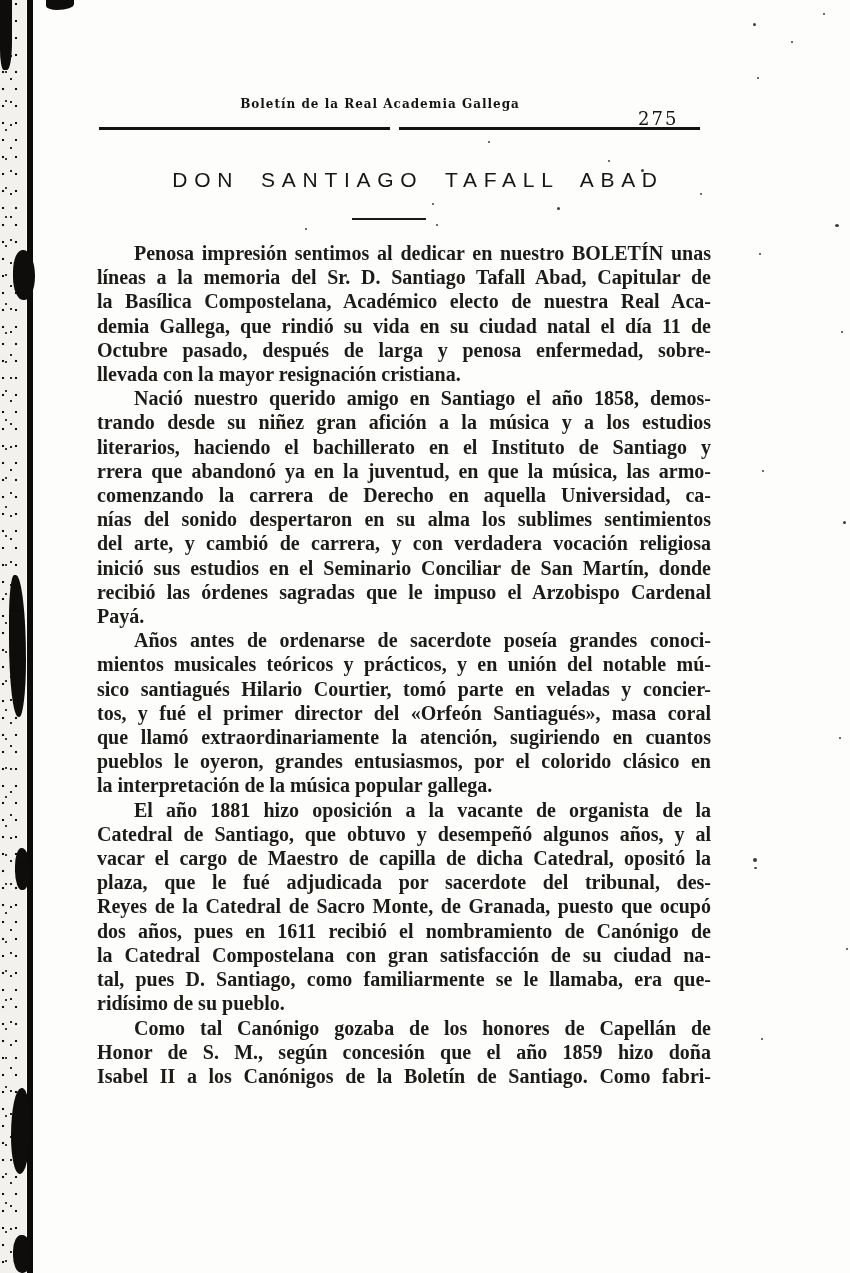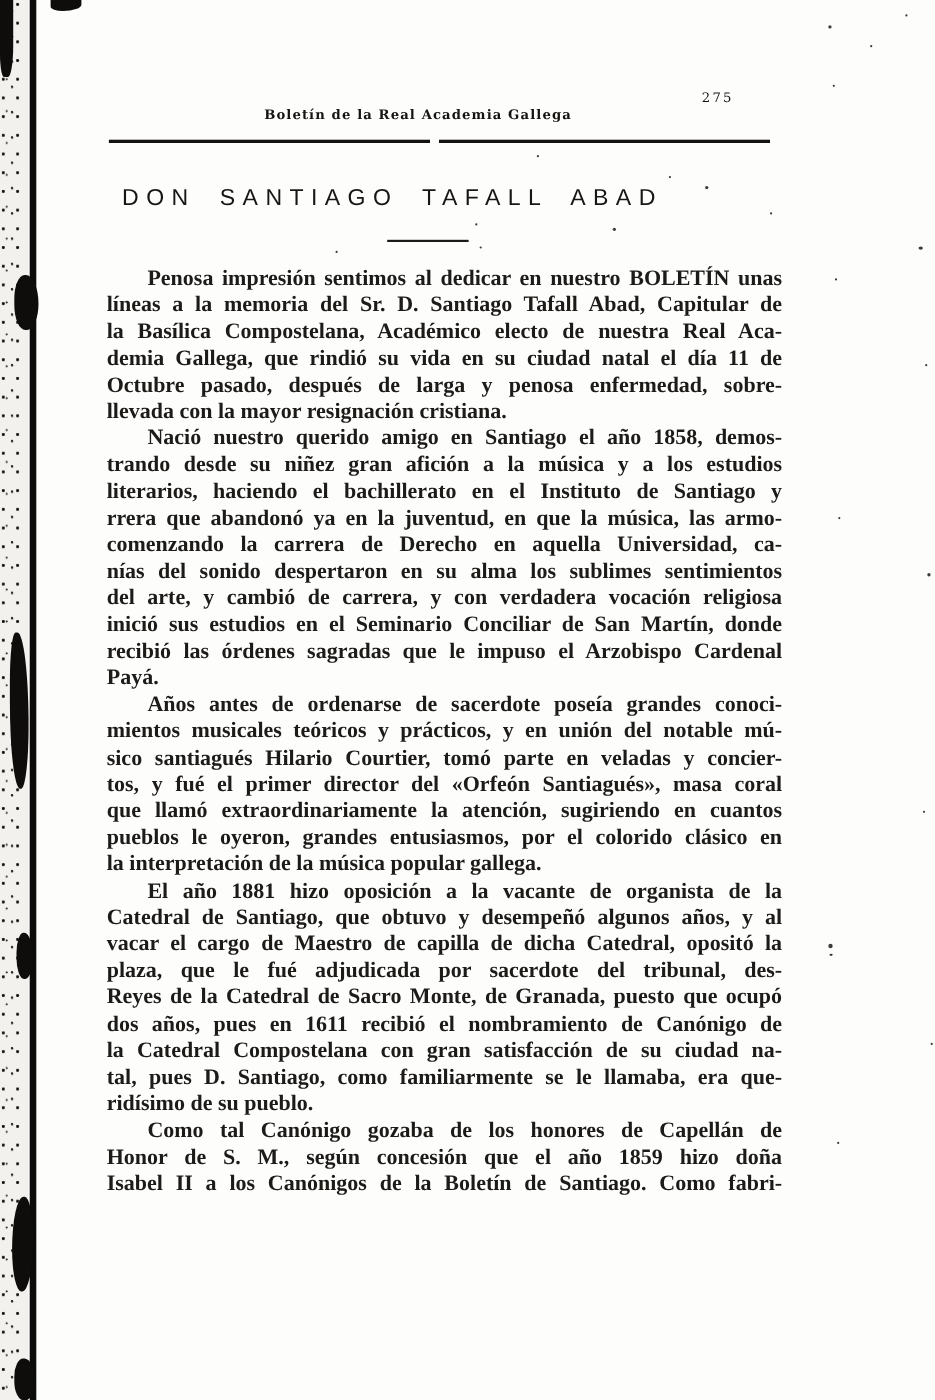--- a/index.html
+++ b/index.html
@@ -44,38 +44,39 @@
   .journal {
     position: absolute; left: 150px; top: 97px; width: 460px;
     text-align: center;
     font-family: "DejaVu Serif", serif;
     font-weight: bold;
     font-size: 12px;
     letter-spacing: 1px;
     color: #161411;
   }
   .pagenum {
-    position: absolute; left: 638px; top: 82px; width: 60px;
+    position: absolute; left: 638px; top: 108px; width: 60px;
     font-family: "DejaVu Serif", serif;
-    font-size: 12px;
+    font-size: 18px;
     letter-spacing: 2px;
     color: #161411;
   }
   .header-rule {
     position: absolute; left: 99px; top: 127px; width: 601px; height: 3px;
     background: linear-gradient(90deg,
       #141210 0%, #141210 48.5%,
       transparent 48.5%, transparent 50%,
       #141210 50%, #141210 100%);
   }
 
   
   .title {
     position: absolute; left: 97px; top: 168px; width: 614px;
     margin: 0;
+    text-align: center;
     font-family: "Liberation Sans", sans-serif;
     font-weight: 500;
     font-size: 21px;
     letter-spacing: 0.32em;
     word-spacing: 0.45em;
     color: #181613;
     transform: translateX(14px);
   }
   .title-rule {
     position: absolute; left: 352px; top: 218px; width: 74px; height: 2px;

